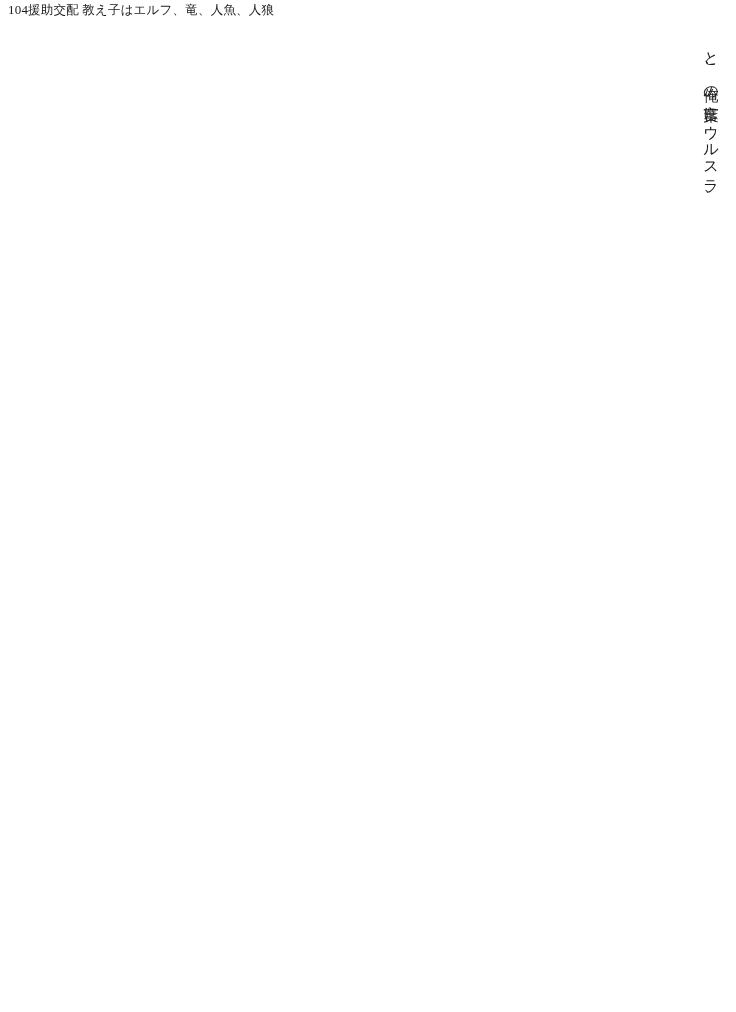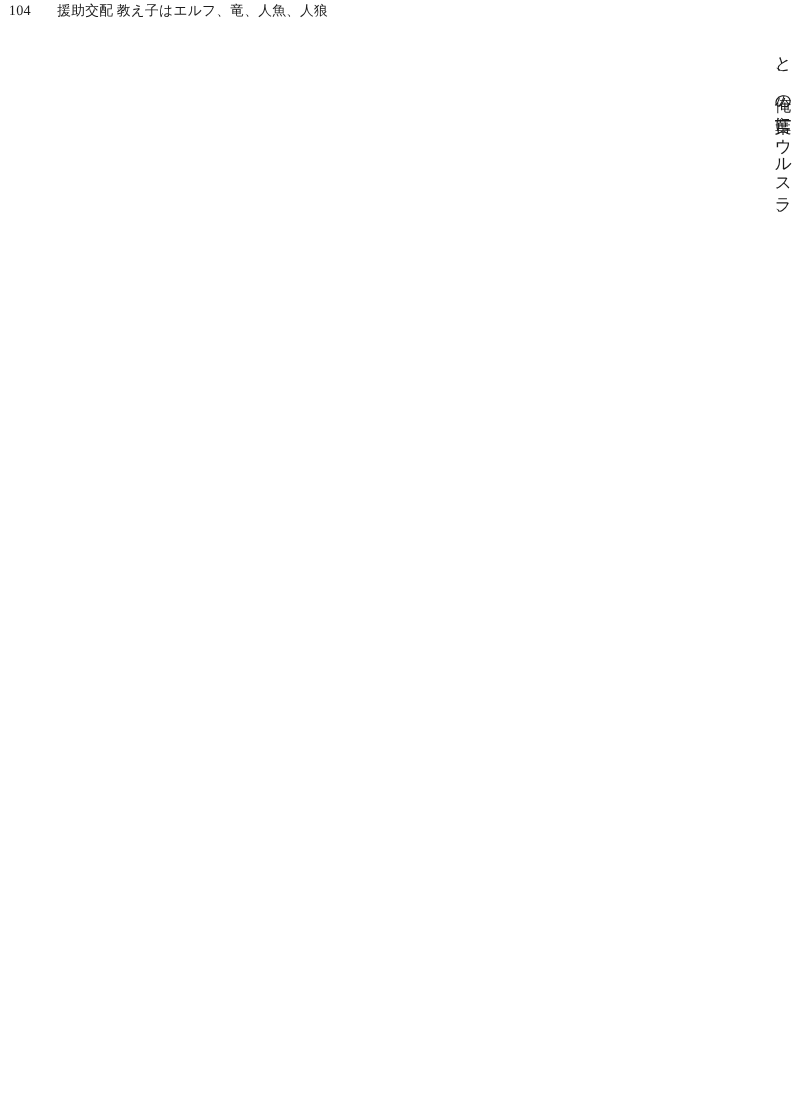--- a/index.html
+++ b/index.html
@@ -18,21 +18,21 @@
     background: #ffffff;
     overflow: hidden;
   }
   
   #header {
     position: absolute;
     top: 2px;
     left: 8px;
     display: flex;
     align-items: baseline;
-    gap: 24px;
+    gap: 0;
     font-size: 12.5px;
     letter-spacing: 0.2px;
     color: #1c1c1c;
     white-space: nowrap;
   }
   #header .page-num {
     font-family: "Liberation Serif", serif;
     font-size: 13px;
   }
   #header .book-title {

